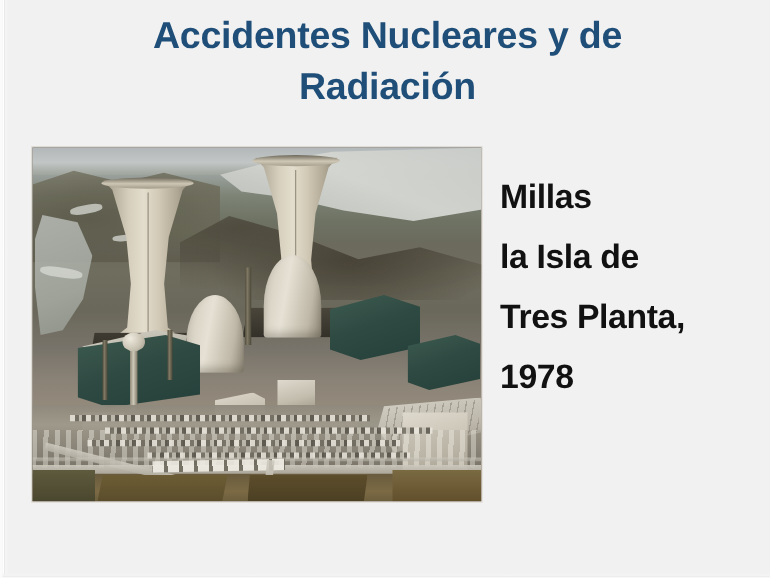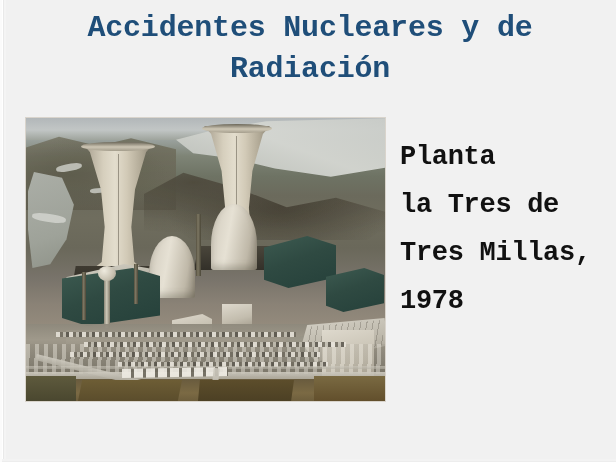--- a/index.html
+++ b/index.html
@@ -7,21 +7,21 @@
     padding: 0;
     background: #ffffff;
   }
 
   .slide {
     position: relative;
     width: 616px;
     height: 462px;
     background: #f1f1f1;
     overflow: hidden;
-    font-family: Liberation Mono, monospace;
+    font-family: Liberation Sans, sans-serif;
     box-sizing: border-box;
     border-left: 2px solid #fbfbfb;
   }
 
   
   .slide::before {
     content: "";
     position: absolute;
     left: 0; top: 0;
     width: 4px; height: 462px;
@@ -441,19 +441,19 @@
     <div class="trucks"></div>
     <div class="road road-v"></div>
 
     <div class="f-green"></div>
     <div class="field f-1"></div>
     <div class="field f-2"></div>
     <div class="field f-3"></div>
   </div>
 
   <div class="caption">
-    <span class="caption-line">Planta</span>
-    <span class="caption-line">la Tres de</span>
-    <span class="caption-line">Tres Millas,</span>
+    <span class="caption-line">Millas</span>
+    <span class="caption-line">la Isla de</span>
+    <span class="caption-line">Tres Planta,</span>
     <span class="caption-line">1978</span>
   </div>
 
 </div>
 
 </body></html>

